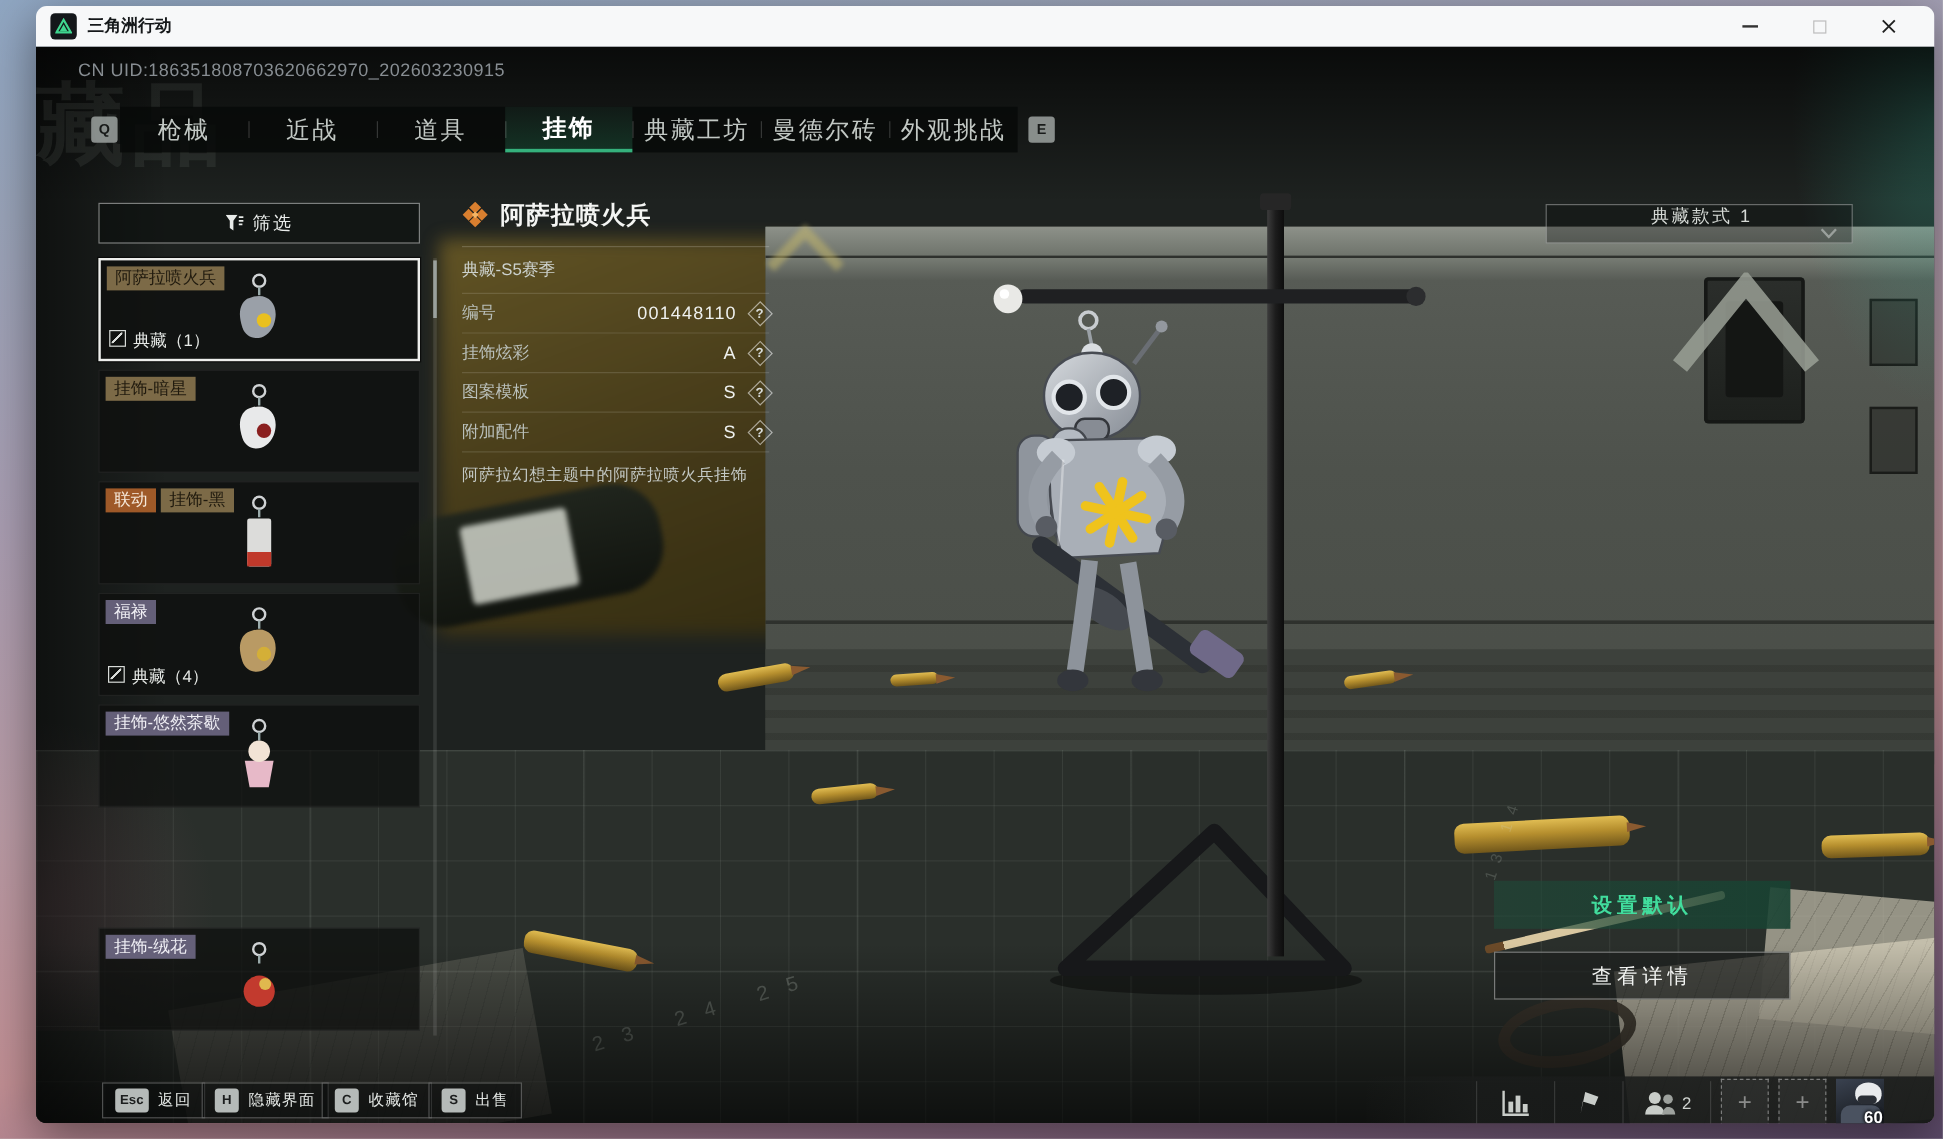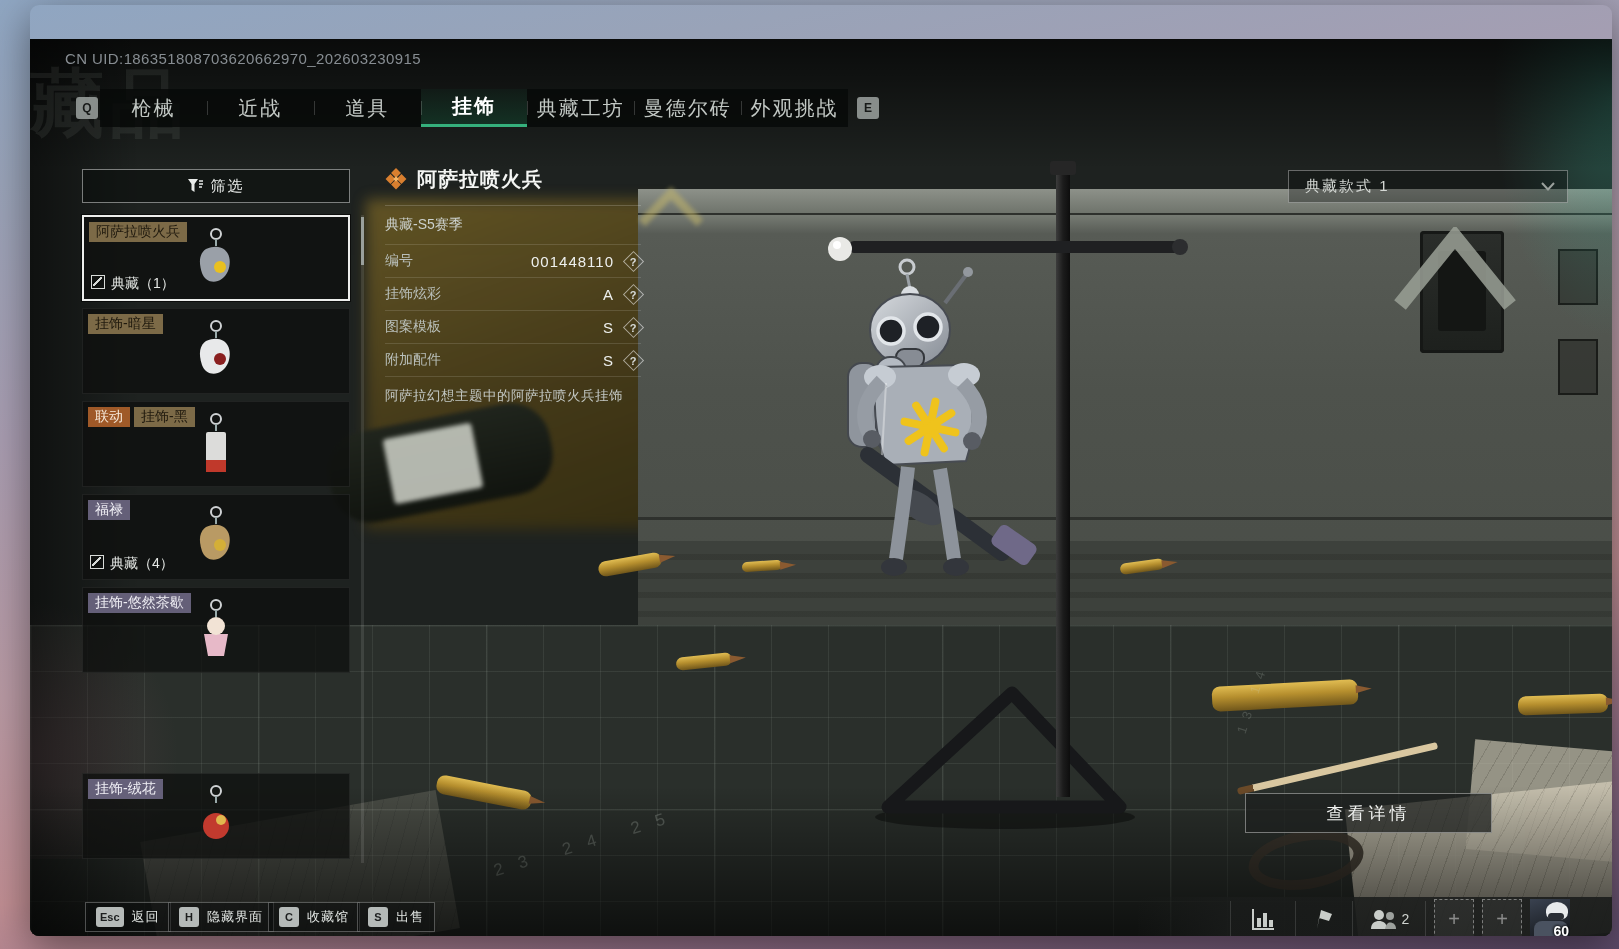--- a/index.html
+++ b/index.html
@@ -123,23 +123,23 @@
   #season-row{ margin-top:10px; font-size:14px; color:#ccd1cd; padding-bottom:10px; border-bottom:1px solid rgba(255,255,255,.13); }
   .stat-row{ display:flex; align-items:center; height:33px; border-bottom:1px solid rgba(255,255,255,.13); }
   .stat-label{ font-size:14px; color:#b9bfba; flex:0 0 auto;font-family:Liberation Mono, monospace; }
   .stat-value{ margin-left:auto; font-size:15px; color:#eef0ee; letter-spacing:1px; }
   .help-diamond{ width:15px; height:15px; border:1px solid rgba(255,255,255,.55); transform:rotate(45deg);
     margin-left:12px; display:flex; align-items:center; justify-content:center; flex:0 0 auto; cursor:pointer; }
   .help-diamond span{ transform:rotate(-45deg); font-size:11px; font-weight:700; color:#d8dcda; }
   #detail-desc{ margin-top:10px; font-size:13.5px; color:#c3c8c4; letter-spacing:.5px; }
 
   
-  #style-select{ left:1258px; top:131px; width:280px; height:33px; border:1px solid rgba(255,255,255,.35);
+  #style-select{ left:1258px; top:131px; width:256px; height:33px; border:1px solid rgba(255,255,255,.35);
     background:rgba(12,14,13,.35); display:flex; align-items:center; padding:0 12px 0 16px;
-    color:#d5d9d5; font-size:15px; letter-spacing:2px; z-index:4; cursor:pointer; }
+    color:#d5d9d5; font-size:15px; letter-spacing:2px; z-index:4; cursor:pointer;flex-direction:column; }
   #style-select .chev{ margin-left:auto; }
   #btn-default{ left:1215px; top:695px; width:247px; height:40px;
     background:linear-gradient(90deg,rgba(30,76,58,.55),rgba(24,66,50,.9));
     color:#41dd9d; font-size:17px; font-weight:700; letter-spacing:4px;
     display:flex; align-items:center; justify-content:center; z-index:4; cursor:pointer; }
   #btn-details{ left:1215px; top:754px; width:247px; height:40px;
     background:rgba(30,32,31,.75); border:1px solid rgba(255,255,255,.4);
     color:#f0f2f0; font-size:17px; letter-spacing:4px;
     display:flex; align-items:center; justify-content:center; z-index:4; cursor:pointer; }
 
@@ -169,20 +169,40 @@
   #level-badge{ position:absolute; right:1px; bottom:0; color:#fff; font-size:14px; font-weight:700;
     text-shadow:0 0 3px #000,0 0 3px #000; }
 
   svg{ display:block; }
 </style>
 </head>
 <body>
 
 <div id="app-window">
 
+  <div id="titlebar">
+    <div id="title-icon">
+      <svg width="14" height="14" viewBox="0 0 14 14">
+          <path d="M7 1.5 L13 12 L1 12 Z" fill="none" stroke="#3fd68f" stroke-width="1.8"></path>
+          <path d="M7 5.5 L10.2 11 L3.8 11 Z" fill="#3fd68f"></path>
+        </svg>
+    </div>
+    <span id="titlebar-text">三角洲行动</span>
+    <div class="wctl" id="win-min">
+        <div class="bar"></div>
+      </div>
+    <div class="wctl" id="win-max">
+        <div class="box"></div>
+      </div>
+    <div class="wctl" id="win-close">
+      <svg width="14" height="14" viewBox="0 0 14 14">
+          <path d="M2 2 L12 12 M12 2 L2 12" stroke="#222" stroke-width="1.6"></path>
+        </svg>
+    </div>
+  </div>
 
   <div id="viewport">
 
     <div id="scene">
       <div id="scene-base"></div>
       <div id="left-crate"></div>
       <div id="crate">
         <div id="crate-lid"></div>
         <div id="crate-seam"></div>
         <div id="crate-slats"></div>
@@ -445,20 +465,21 @@
       <div id="detail-desc">阿萨拉幻想主题中的阿萨拉喷火兵挂饰</div>
     </div>
 
     <div class="abs" id="style-select">
       <span>典藏款式 1</span>
       <svg class="chev" width="14" height="9" viewBox="0 0 14 9">
         <path d="M1 1 L7 7.5 L13 1" fill="none" stroke="#9aa09c" stroke-width="2"></path>
       </svg>
     </div>
 
+    <div class="abs" id="btn-default">设置默认</div>
     <div class="abs" id="btn-details">查看详情</div>
 
     <div class="hotkey-box" id="hk-esc">
       <span class="cap">Esc</span>
       <span class="hlabel">返回</span>
     </div>
     <div class="hotkey-box" id="hk-h">
       <span class="cap">H</span>
       <span class="hlabel">隐藏界面</span>
     </div>

